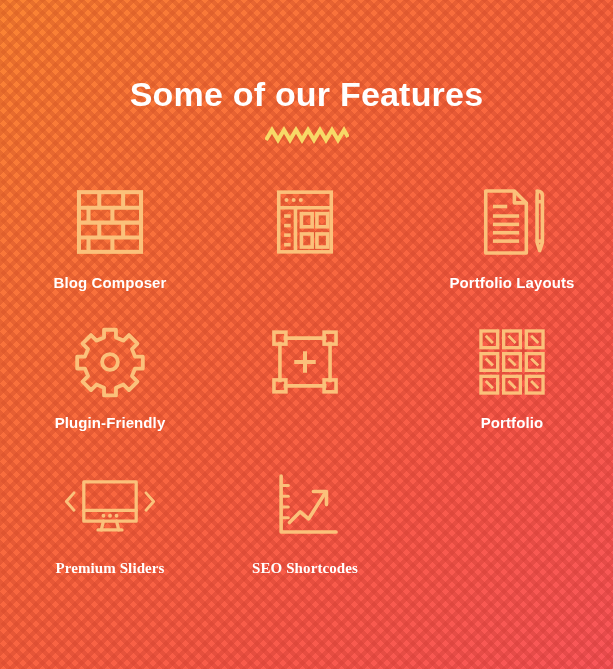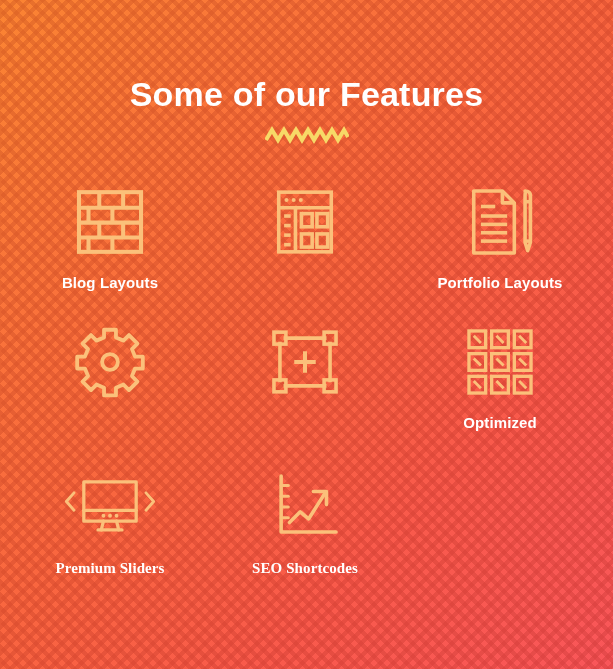--- a/index.html
+++ b/index.html
@@ -102,21 +102,21 @@
     font-size: 15px;
     font-weight: bold;
     letter-spacing: 0.1px;
     line-height: 20px;
     white-space: nowrap;
   }
 
   
   .col-1 { left: 20px; }
   .col-2 { left: 215px; }
-  .col-3 { left: 410px; }
+  .col-3 { left: 422px; }
   .row-1 { top: 0px; }
   .row-2 { top: 140px; }
   .row-3 { top: 285px; font-family: Liberation Serif, serif; }
 </style>
 </head>
 <body>
 
 <div id="features-section">
 
   <div id="chevron-overlay"></div>
@@ -141,21 +141,21 @@
             <line x1="23" y1="6" x2="23" y2="19"></line>
             <line x1="43" y1="6" x2="43" y2="19"></line>
             <line x1="14" y1="19" x2="14" y2="31.5"></line>
             <line x1="34" y1="19" x2="34" y2="31.5"></line>
             <line x1="23" y1="31.5" x2="23" y2="44"></line>
             <line x1="43" y1="31.5" x2="43" y2="44"></line>
             <line x1="14" y1="44" x2="14" y2="56"></line>
             <line x1="34" y1="44" x2="34" y2="56"></line>
           </g>
         </svg>
-        <span class="feature-label">Blog Layouts</span>
+        <span class="feature-label">Blog Composer</span>
       </div>
 
       <div class="feature-item col-2 row-1">
         <svg class="feature-icon" viewBox="0 0 64 62" fill="none" xmlns="http://www.w3.org/2000/svg">
           <g stroke="#FBC07A" stroke-width="3" fill="none">
             <rect x="10" y="6" width="44" height="50"></rect>
             <line x1="10" y1="19" x2="54" y2="19"></line>
             <line x1="24" y1="19" x2="24" y2="56"></line>
             <circle cx="16.5" cy="12.5" r="1.7" fill="#FBC07A" stroke="none"></circle>
             <circle cx="22.5" cy="12.5" r="1.7" fill="#FBC07A" stroke="none"></circle>
@@ -190,20 +190,21 @@
         <span class="feature-label">Portfolio Layouts</span>
       </div>
 
       <div class="feature-item col-1 row-2">
         <svg class="feature-icon" viewBox="0 0 64 62" fill="none" xmlns="http://www.w3.org/2000/svg">
           <g stroke="#FBC07A" stroke-width="3.2" fill="none" stroke-linejoin="round">
             <path d="M27 4 h10 v6.5 l6.3 2.6 4.6-4.6 7.1 7.1 -4.6 4.6 2.6 6.3 h6.5 v10 h-6.5 l-2.6 6.3 4.6 4.6 -7.1 7.1 -4.6-4.6 -6.3 2.6 v6.5 h-10 v-6.5 l-6.3-2.6 -4.6 4.6 -7.1-7.1 4.6-4.6 -2.6-6.3 h-6.5 v-10 h6.5 l2.6-6.3 -4.6-4.6 7.1-7.1 4.6 4.6 6.3-2.6 Z"></path>
             <circle cx="32" cy="31" r="6.6"></circle>
           </g>
         </svg>
+        <span class="feature-label">Plugin-Friendly</span>
       </div>
 
       <div class="feature-item col-2 row-2">
         <svg class="feature-icon" viewBox="0 0 64 62" fill="none" xmlns="http://www.w3.org/2000/svg">
           <g stroke="#FBC07A" stroke-width="3" fill="none">
             <line x1="14" y1="11" x2="50" y2="11"></line>
             <line x1="14" y1="51" x2="50" y2="51"></line>
             <line x1="11" y1="14" x2="11" y2="48"></line>
             <line x1="53" y1="14" x2="53" y2="48"></line>
             <rect x="6" y="6" width="10" height="10"></rect>
@@ -224,21 +225,21 @@
             <rect x="44" y="5" width="14" height="14"></rect>
             <rect x="6" y="24" width="14" height="14"></rect>
             <rect x="25" y="24" width="14" height="14"></rect>
             <rect x="44" y="24" width="14" height="14"></rect>
             <rect x="6" y="43" width="14" height="14"></rect>
             <rect x="25" y="43" width="14" height="14"></rect>
             <rect x="44" y="43" width="14" height="14"></rect>
             <path d="M10 9 l6 6 M29 9 l6 6 M48 9 l6 6 M10 28 l6 6 M29 28 l6 6 M48 28 l6 6 M10 47 l6 6 M29 47 l6 6 M48 47 l6 6" stroke-width="2.4"></path>
           </g>
         </svg>
-        <span class="feature-label">Optimized</span>
+        <span class="feature-label">Portfolio</span>
       </div>
 
       <div class="feature-item col-1 row-3">
         <svg class="feature-icon" viewBox="0 0 88 62" fill="none" xmlns="http://www.w3.org/2000/svg">
           <g stroke="#FBC07A" stroke-width="3" fill="none" stroke-linejoin="round" stroke-linecap="round">
             <rect x="20" y="8" width="48" height="36"></rect>
             <line x1="20" y1="34" x2="68" y2="34"></line>
             <line x1="38" y1="44" x2="36" y2="52"></line>
             <line x1="50" y1="44" x2="52" y2="52"></line>
             <line x1="33" y1="52" x2="55" y2="52"></line>

